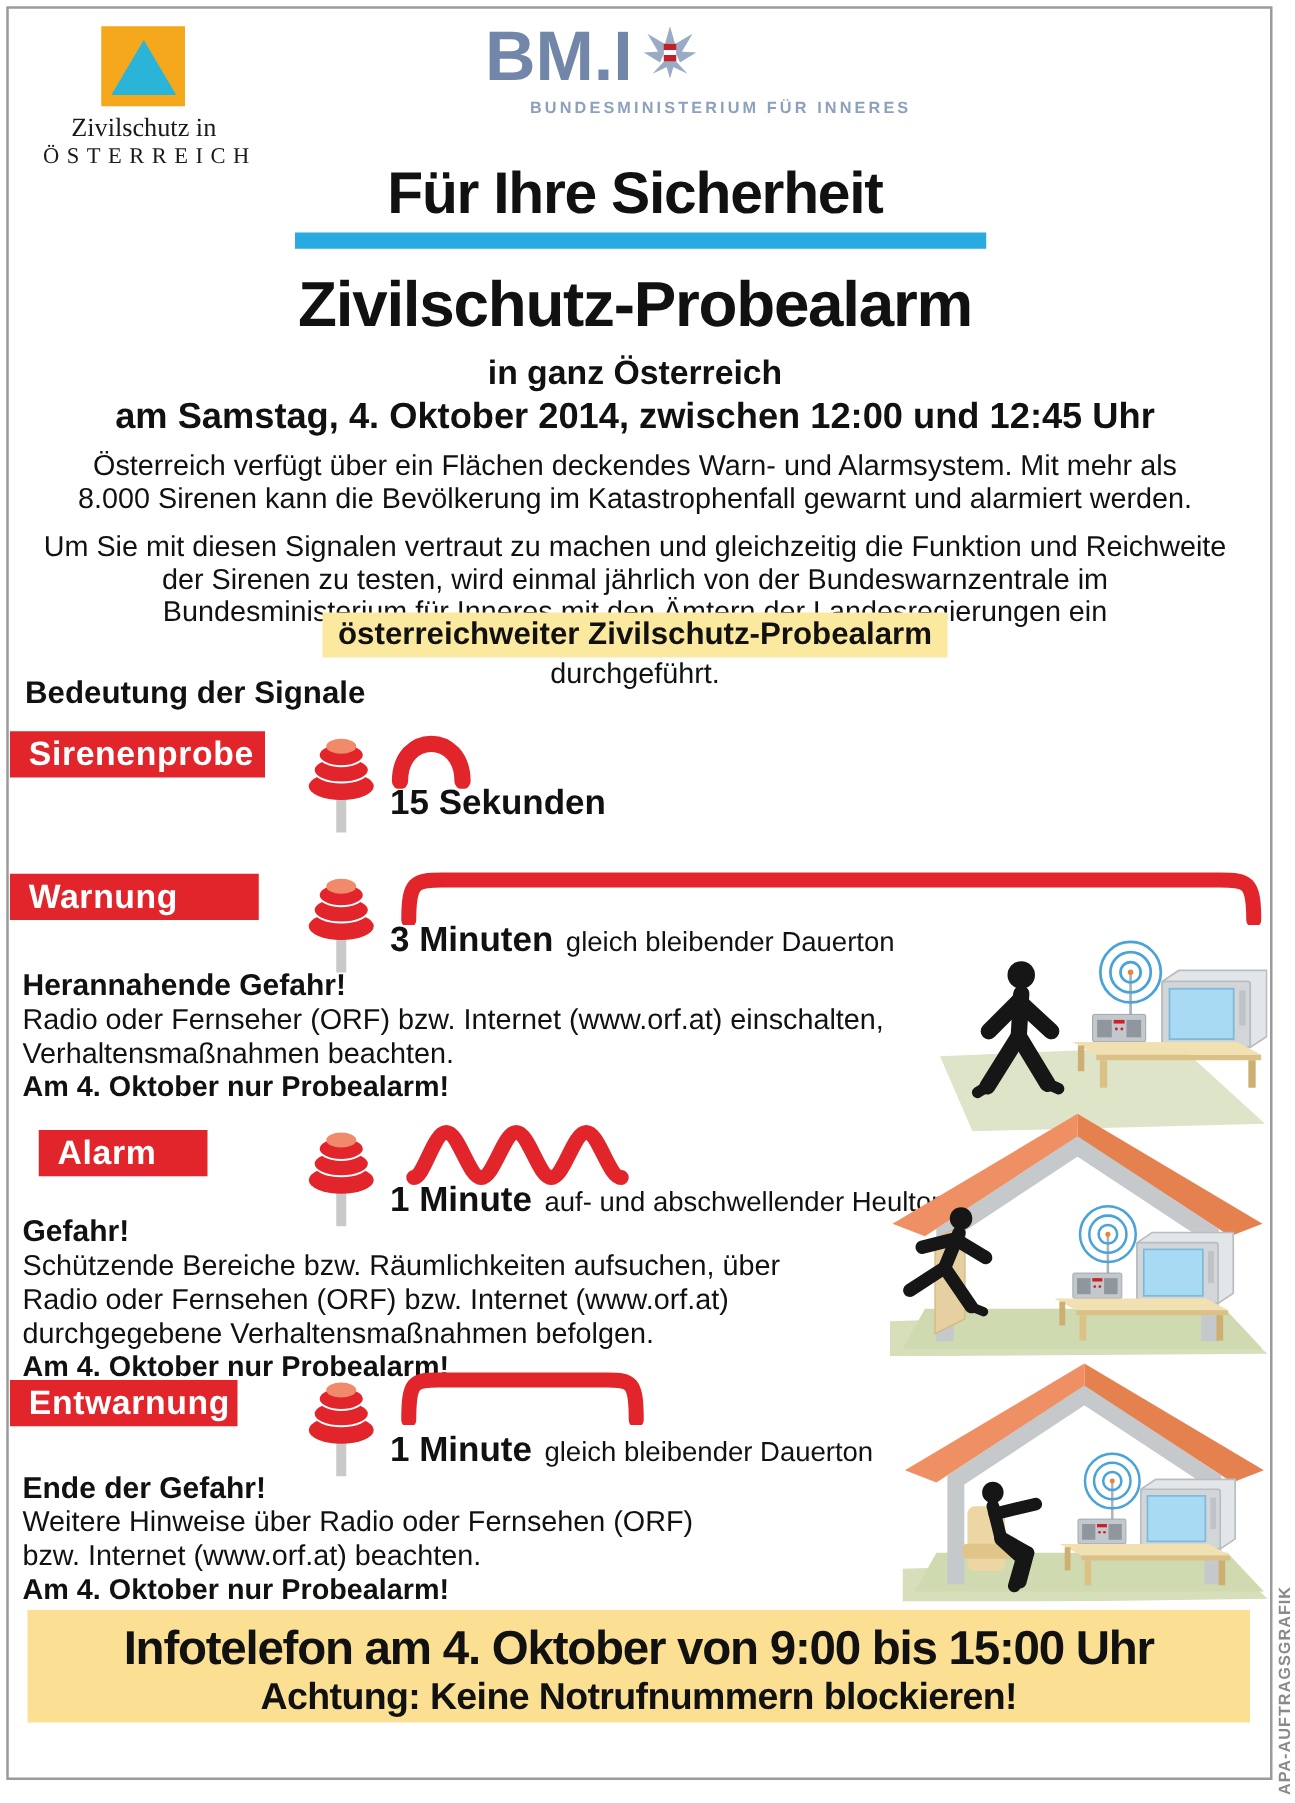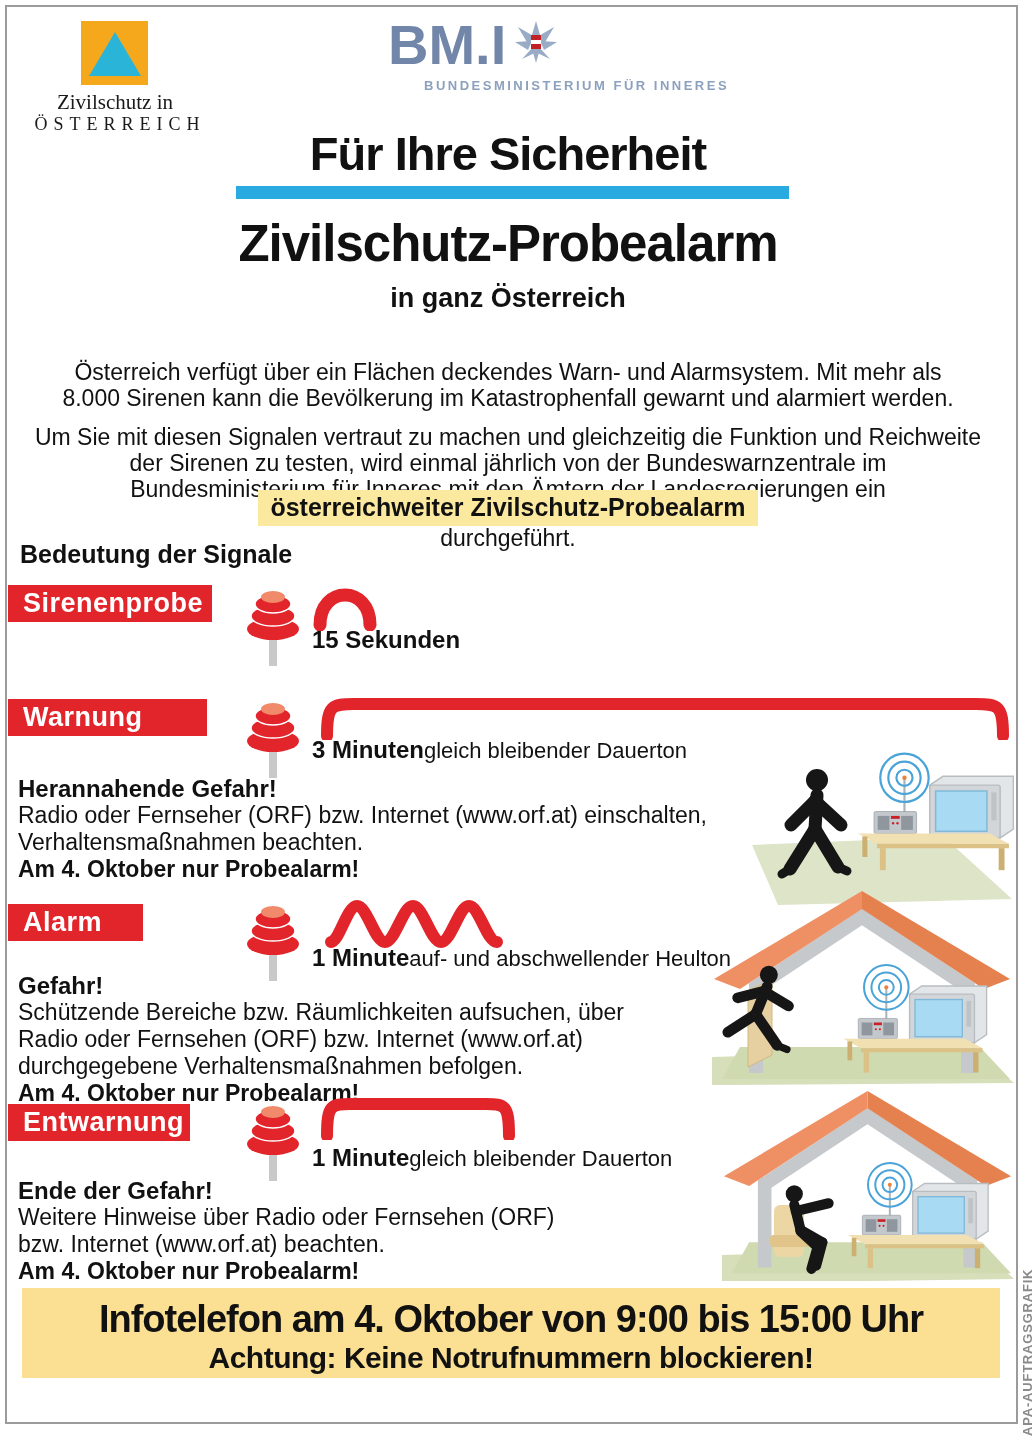--- a/index.html
+++ b/index.html
@@ -35,21 +35,21 @@
   .hlrow{top:490px;}
   .hl{display:inline-block;background:#fce9a0;padding:3px 12px 4px;font-size:25px;font-weight:bold;}
   .after{top:525px;font-size:23px;}
   .sheading{left:20px;top:540px;font-size:25px;font-weight:bold;}
 
   
   .banner{left:8px;height:37px;background:#e2242b;color:#fff;font-size:27px;font-weight:bold;
           line-height:37px;padding-left:15px;box-sizing:border-box;letter-spacing:0.5px;}
   .siren{left:244px;width:58px;height:86px;}
   .tlabel{left:312px;font-size:22px;white-space:nowrap;}
-  .tlabel .dur{font-size:24px;font-weight:bold;}
+  .tlabel .dur{font-size:28px;font-weight:bold;margin-right:10px;}
   .desc{left:18px;font-size:23px;line-height:27px;}
   .desc .hd{font-size:24px;font-weight:bold;}
   .desc .ft{font-weight:bold;}
 
   
   .infobox{left:22px;top:1288px;width:978px;height:90px;background:#fbe093;
            display:flex;flex-direction:column;justify-content:space-between;
            align-items:center;padding:10px 0 12px;box-sizing:border-box;}
   .info1{font-size:38px;font-weight:bold;letter-spacing:-1px;}
   .info2{font-size:30px;font-weight:bold;letter-spacing:-0.5px;}
@@ -163,20 +163,21 @@
       <rect x="17" y="15" width="10" height="14" fill="#c32027"></rect>
       <rect x="17" y="20" width="10" height="4" fill="#fff"></rect>
     </svg>
   </div>
   <div class="abs bmi-sub">BUNDESMINISTERIUM FÜR INNERES</div>
 
   <div class="abs ctr tagline">Für Ihre Sicherheit</div>
   <div class="abs cyanbar"></div>
   <div class="abs ctr title">Zivilschutz-Probealarm</div>
   <div class="abs ctr subtitle">in ganz Österreich</div>
+  <div class="abs ctr dateline">am Samstag, 4. Oktober 2014, zwischen 12:00 und 12:45 Uhr</div>
   <div class="abs ctr para1 pre">Österreich verfügt über ein Flächen deckendes Warn- und Alarmsystem. Mit mehr als
 8.000 Sirenen kann die Bevölkerung im Katastrophenfall gewarnt und alarmiert werden.</div>
   <div class="abs ctr para2 pre">Um Sie mit diesen Signalen vertraut zu machen und gleichzeitig die Funktion und Reichweite
 der Sirenen zu testen, wird einmal jährlich von der Bundeswarnzentrale im
 Bundesministerium für Inneres mit den Ämtern der Landesregierungen ein</div>
   <div class="abs ctr hlrow">
     <span class="hl">österreichweiter Zivilschutz-Probealarm</span>
   </div>
   <div class="abs sheading">Bedeutung der Signale</div>
   <div class="abs ctr after">durchgeführt.</div>
@@ -215,21 +216,21 @@
   <svg class="abs" style="left:752px;top:741px;width:262px;height:164px;" viewBox="0 0 262 164">
     <polygon points="0,104 192,96 260,158 26,164" fill="#dde4c8"></polygon>
     <g transform="translate(76,6) scale(0.76)">
         <use href="#tvset"></use>
       </g>
     <g transform="translate(18,26)">
         <use href="#person-walk" width="90" height="130"></use>
       </g>
   </svg>
 
-  <div class="abs banner" style="top:904px;width:135px;">
+  <div class="abs banner" style="top:904px;width:135px;margin-left:23px;">
     <span>Alarm</span>
   </div>
   <svg class="abs siren" style="top:897px;">
       <use href="#siren"></use>
     </svg>
   <svg class="abs" style="left:316px;top:896px;width:196px;height:54px;" viewBox="0 0 178 54">
     <path d="M6,46 C14,46 22,10 32,10 C42,10 50,46 60,46 C70,46 78,10 88,10 C98,10 106,46 116,46 C126,46 134,10 144,10 C154,10 162,46 172,46" stroke="#e2242b" stroke-width="12" stroke-linecap="round" fill="none"></path>
   </svg>
   <div class="abs tlabel" style="top:944px;">
     <span class="dur">1 Minute</span><span>auf- und abschwellender Heulton</span>

